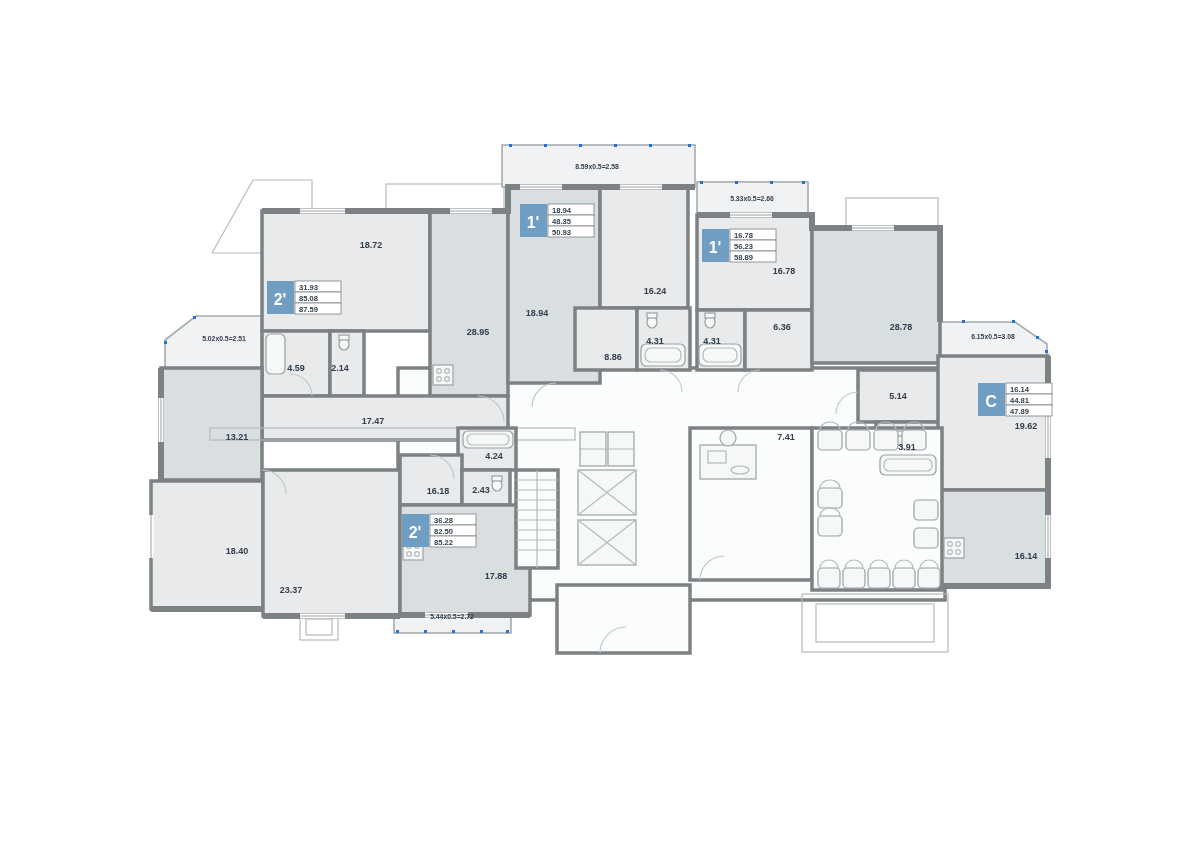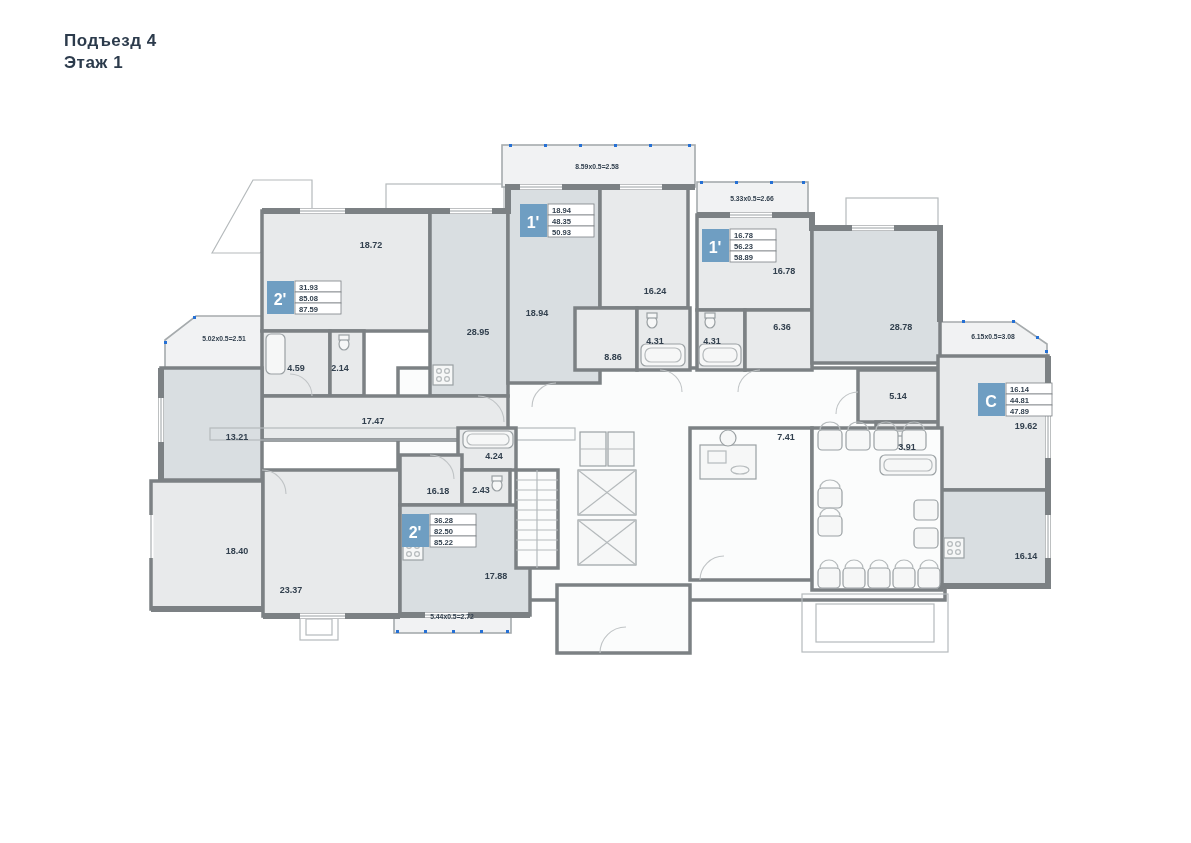--- a/index.html
+++ b/index.html
@@ -22,24 +22,20 @@
   .arc{stroke:#c0c4c6;fill:none;stroke-width:1.1;}
   .dot{fill:#2570d4;}
   .win{stroke:#ffffff;stroke-width:5;}
   .winline{stroke:#9aa0a3;stroke-width:1;}
 </style>
 </head>
 <body>
 
 <div class="stage">
 
-  <div class="plan-title">
-    <div>Подъезд  4</div>
-    <div>Этаж 1</div>
-  </div>
 
   <svg width="1191" height="843" viewBox="0 0 1191 843">
     <defs>
       <pattern id="diagHatch" width="7" height="7" patternUnits="userSpaceOnUse" patternTransform="rotate(45)">
         <line x1="0" y1="0" x2="0" y2="7" stroke="#c3c7c9" stroke-width="1"></line>
       </pattern>
       <pattern id="stepsHoriz" width="6" height="6" patternUnits="userSpaceOnUse">
         <line x1="0" y1="1" x2="6" y2="1" stroke="#c3c7c9" stroke-width="1"></line>
       </pattern>
     </defs>

